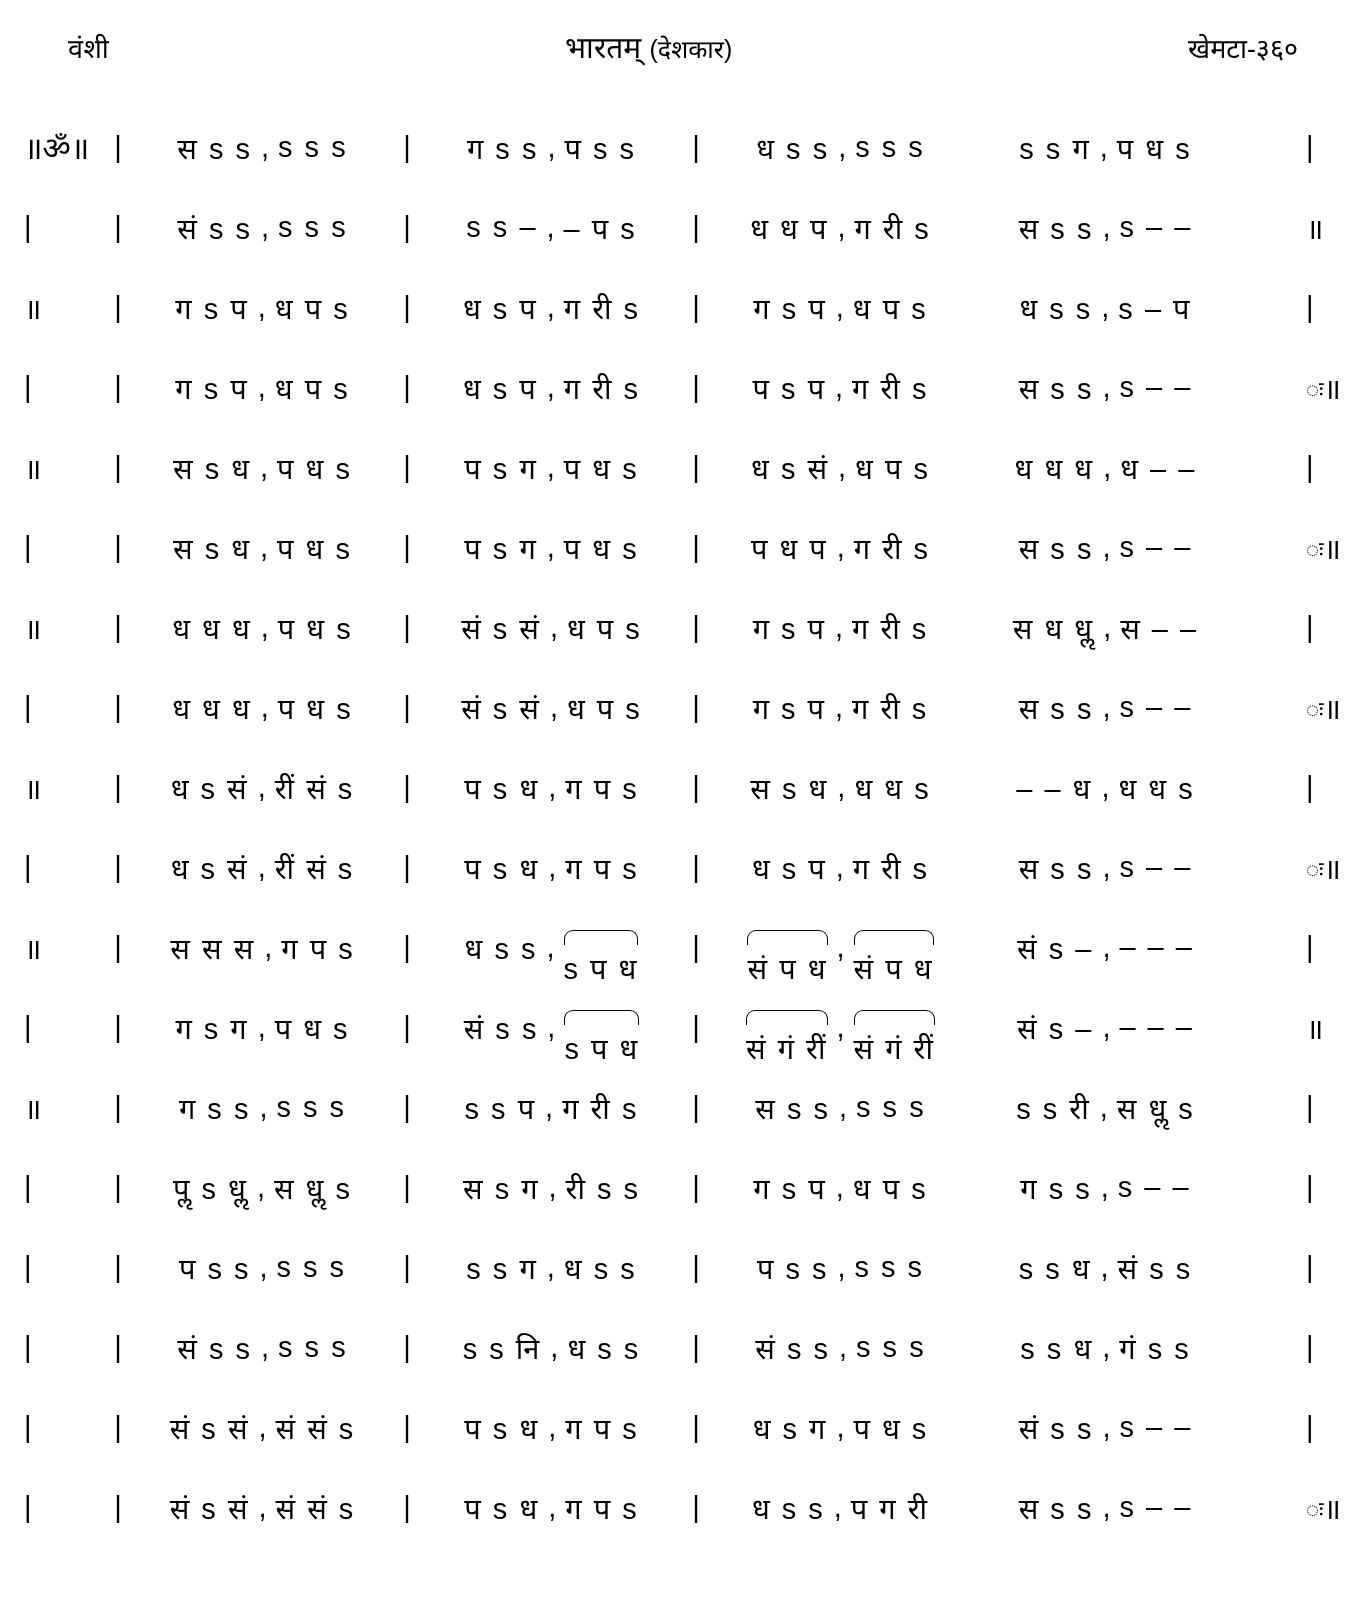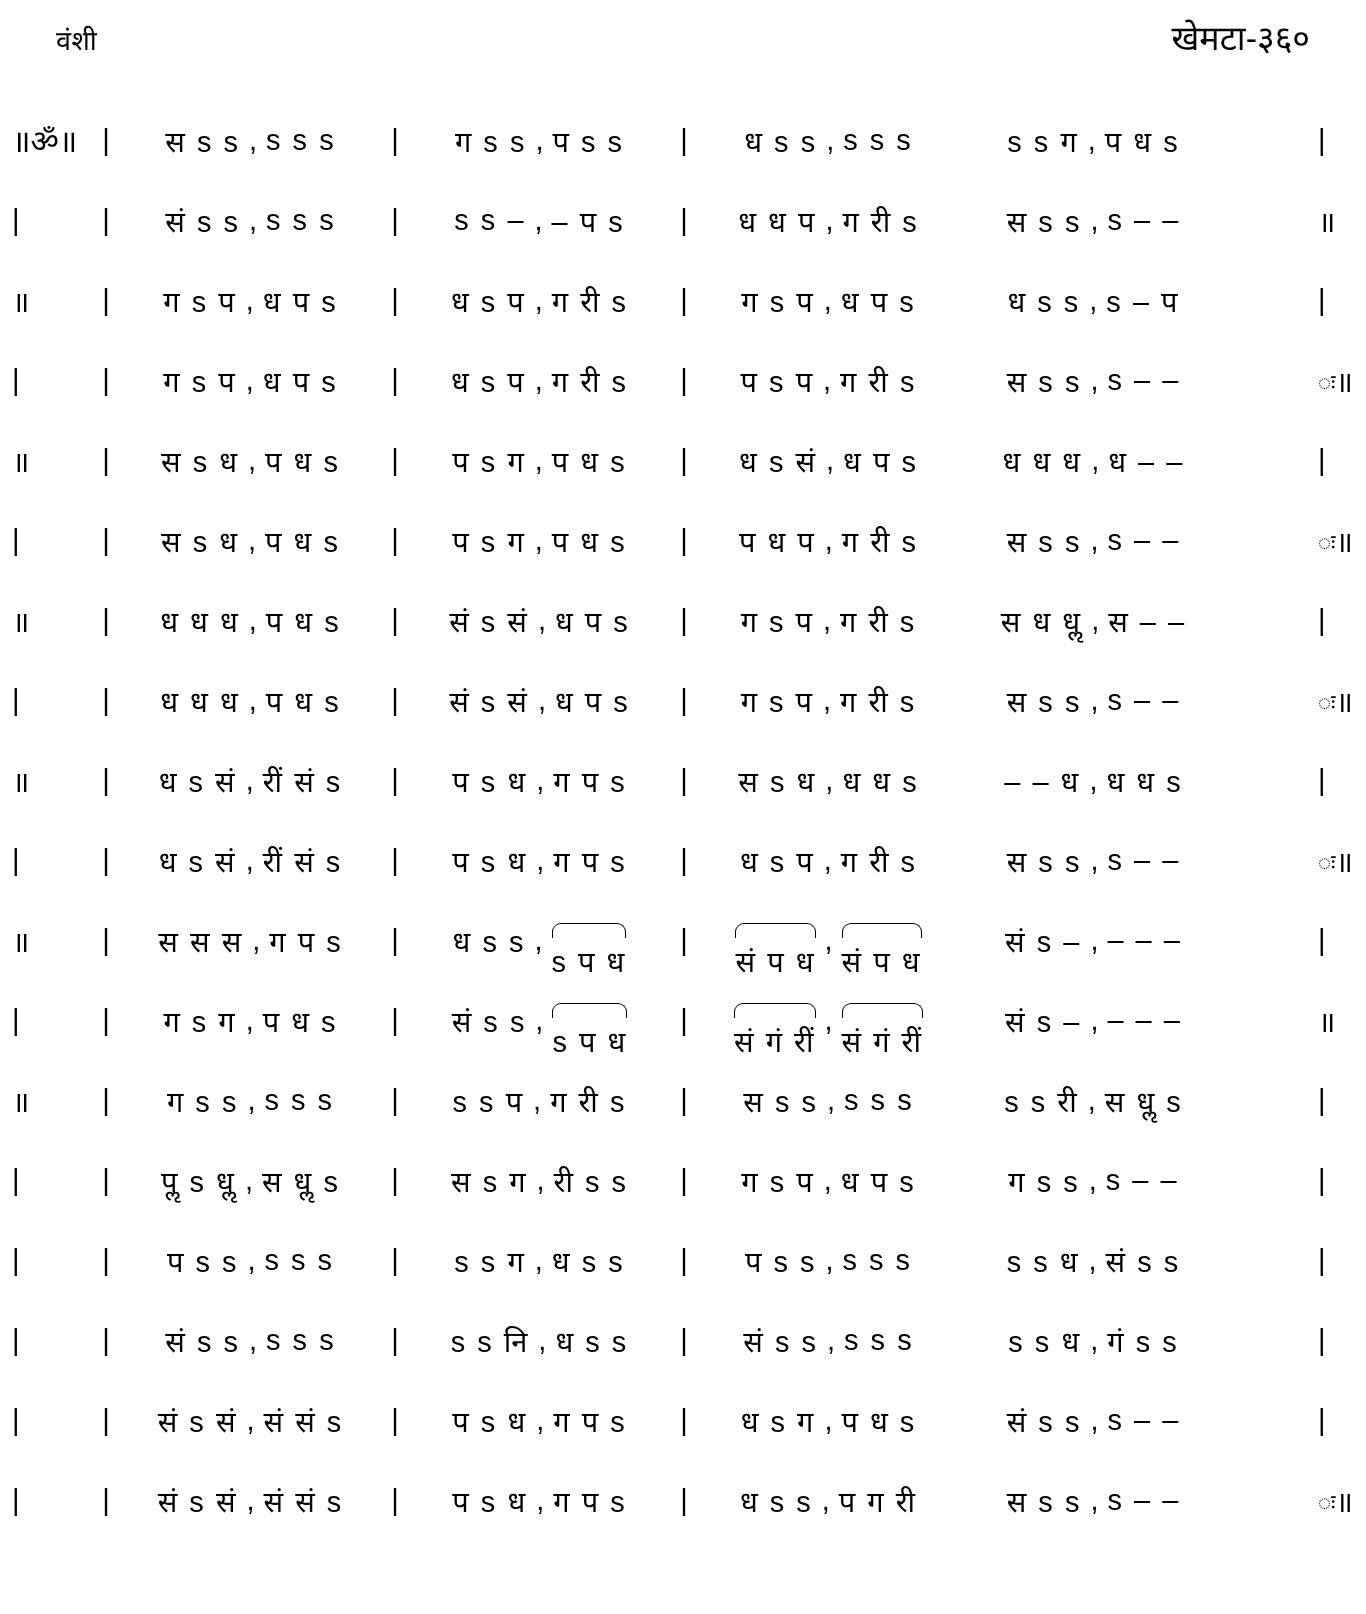--- a/index.html
+++ b/index.html
@@ -12,21 +12,21 @@
     height: 1614px;
     font-family: "Liberation Sans", sans-serif;
     color: #000000;
     position: relative;
     overflow: hidden;
   }
   .page {
     position: relative;
     width: 1366px;
     height: 1614px;
-    padding: 0;
+    padding: 12px;
     box-sizing: border-box;
   }
   
   .header {
     display: flex;
     align-items: baseline;
     justify-content: space-between;
     padding: 14px 56px 0 56px;
     box-sizing: border-box;
   }
@@ -38,21 +38,21 @@
   .header-center {
     font-size: 30px;
     white-space: nowrap;
     text-align: center;
     flex: 1;
   }
   .header-center .raga {
     font-size: 25px;
   }
   .header-right {
-    font-size: 34px;
+    font-size: 27px;
     white-space: nowrap;
   }
   
   .notation {
     margin-top: 40px;
     padding: 0 8px 0 8px;
     box-sizing: border-box;
   }
   .line {
     display: flex;
@@ -128,20 +128,24 @@
     vertical-align: 2px;
   }
 </style>
 </head>
 <body>
 
 <div class="page">
 
   <div class="header">
     <div class="header-left">वंशी</div>
+    <div class="header-center">
+      <span>भारतम्</span>
+      <span class="raga">(देशकार)</span>
+    </div>
     <div class="header-right">खेमटा-३६०</div>
   </div>
 
   <div class="notation" id="notation-body">
       <div class="line">
         <div class="open omkar">॥ॐ॥</div>
         <div class="bars">
           <span class="divider">|</span>
           <div class="bar">
             <span class="cell">स s s</span>

